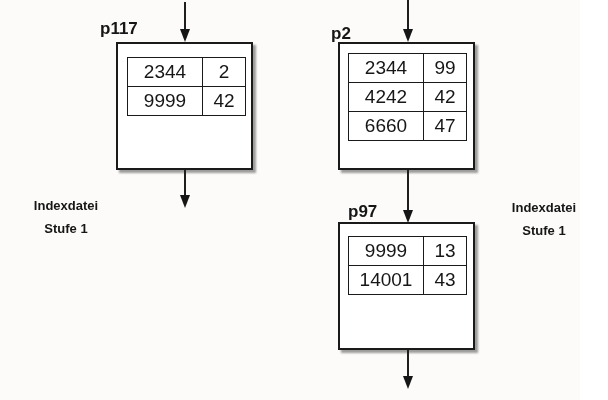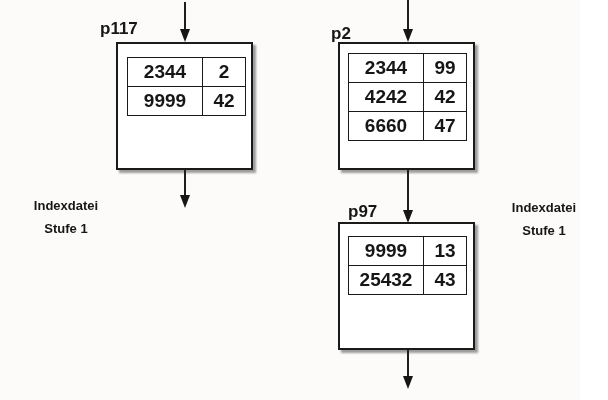--- a/index.html
+++ b/index.html
@@ -28,21 +28,21 @@
     position: absolute;
     border-collapse: collapse;
     background: #ffffff;
   }
   table.kv td {
     border: 1.5px solid #1a1a1a;
     text-align: center;
     vertical-align: middle;
     padding: 0;
     font-size: 19px;
-    font-weight: bold;
+    font-weight: normal;
     height: 28px;
     line-height: 28px;
   }
   td.key { width: 74px; }
   td.ptr { width: 42px; }
   
   .node-label {
     position: absolute;
     font-size: 17px;
     font-weight: bold;
@@ -146,21 +146,21 @@
 
   <div class="node-label" style="left:348px; top:202px;">p97</div>
   <div class="box" style="left:338px; top:222px; width:137px; height:128px;">
     <table class="kv" style="left:8px; top:12px;">
       <tbody>
           <tr>
         <td class="key">9999</td>
         <td class="ptr">13</td>
       </tr>
       <tr>
-        <td class="key">25432</td>
+        <td class="key">14001</td>
         <td class="ptr">43</td>
       </tr>
     </tbody>
       </table>
   </div>
 
   <div class="side-label" style="left:8px; top:194px;">
     <div>Indexdatei</div>
     <div>Stufe 1</div>
   </div>

